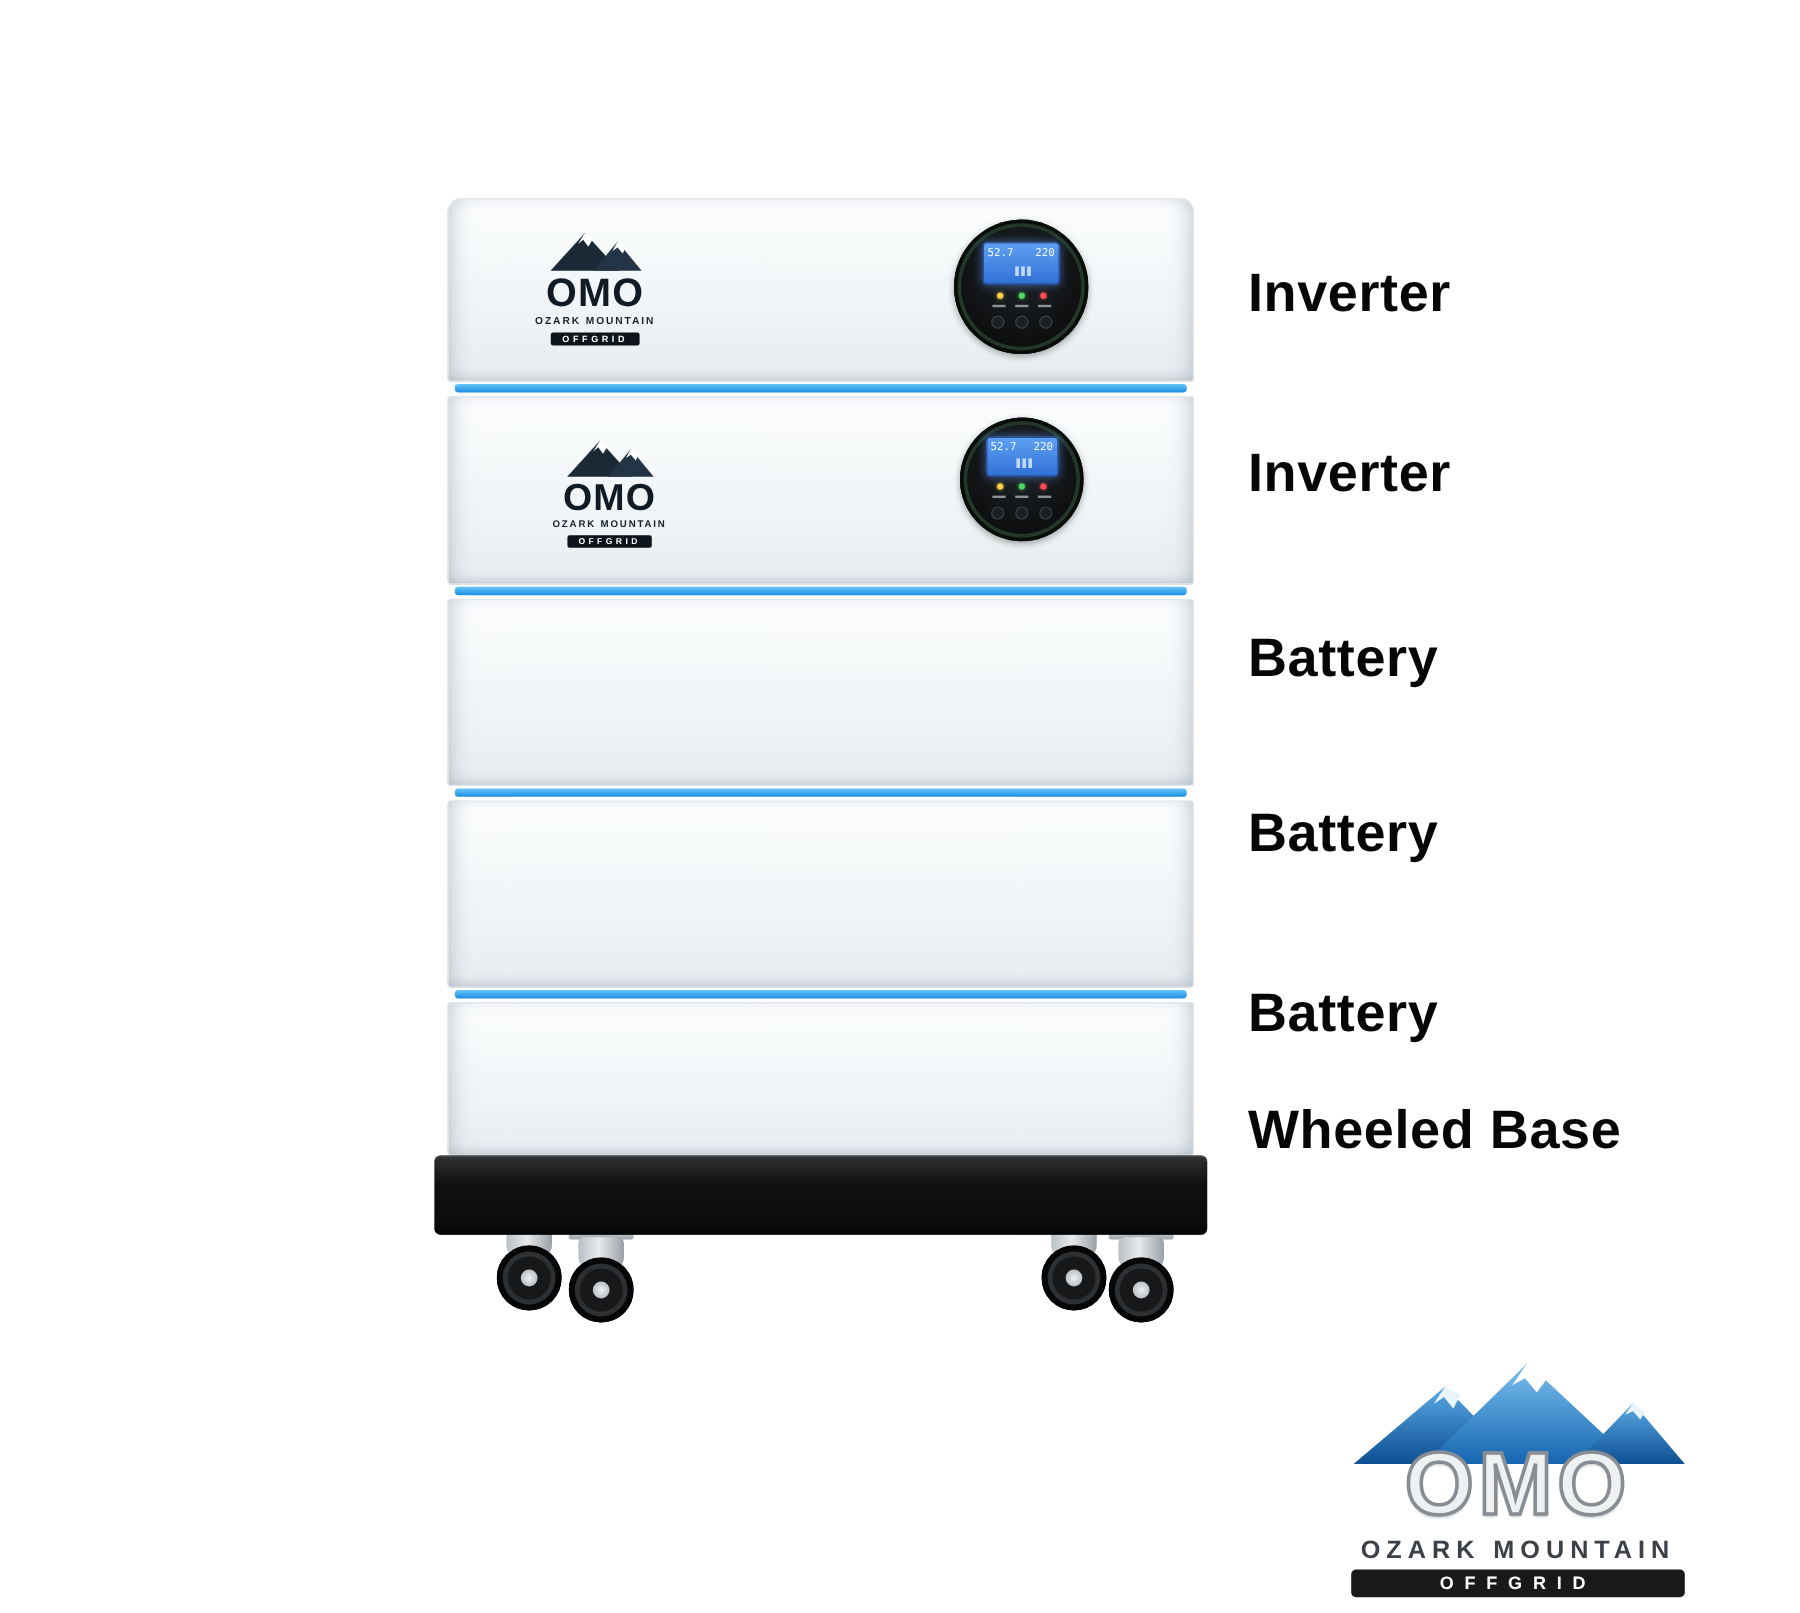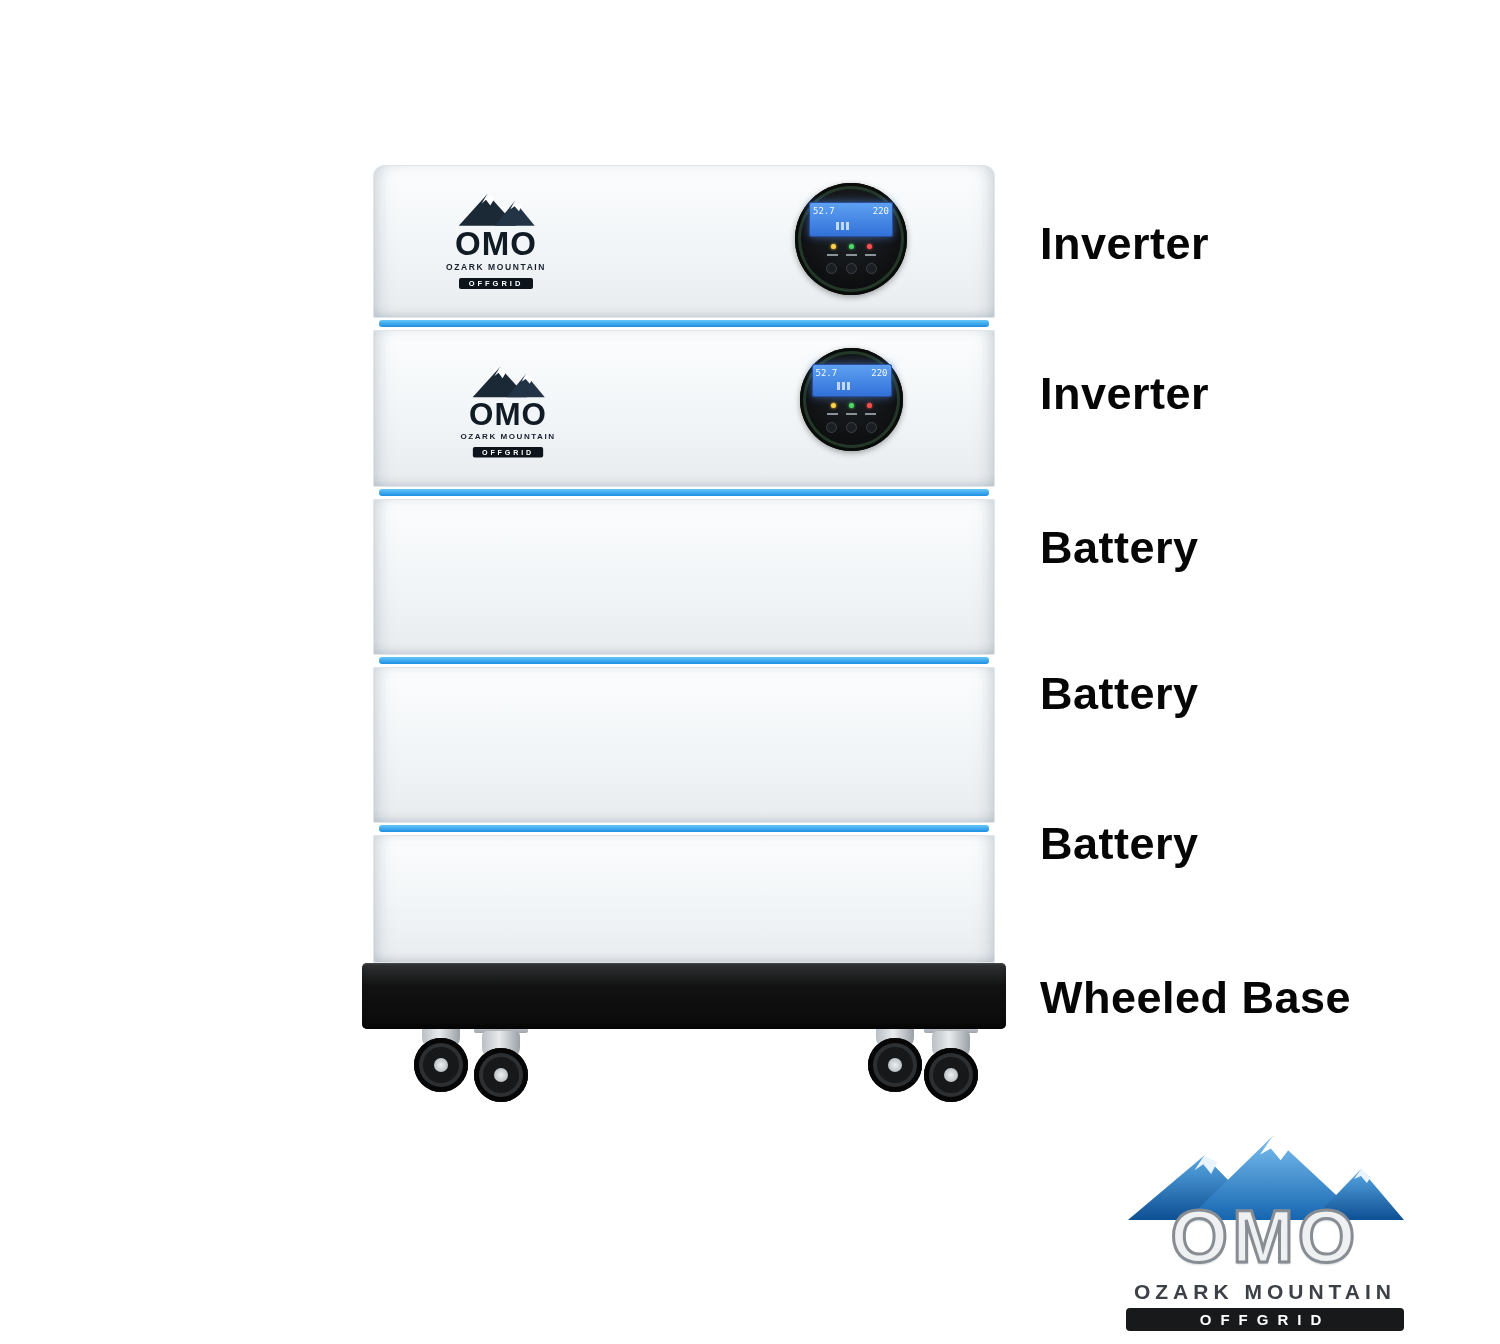--- a/index.html
+++ b/index.html
@@ -37,21 +37,20 @@
   .display{
     position:absolute;border-radius:50%;
     background:radial-gradient(circle at 50% 38%,#22262a 0%,#101214 55%,#060708 100%);
     box-shadow:inset 0 0 0 3px #0a0c0a, inset 0 0 0 6px #24382a, 0 2px 6px rgba(0,0,0,.35);
   }
   .display .lcd{
     position:absolute;left:50%;top:19px;transform:translateX(-50%);
     width:64px;height:35px;border-radius:3px;
     background:linear-gradient(180deg,#5fa2f2 0%,#3070d8 100%);
     box-shadow:0 0 8px rgba(90,150,255,.55), inset 0 0 0 1px #274f9e;
-    padding-left:20px;
   }
   .display .lv{position:absolute;left:4px;top:4px;font:9px "DejaVu Sans Mono",monospace;color:#f2f8ff;}
   .display .rv{position:absolute;right:4px;top:4px;font:9px "DejaVu Sans Mono",monospace;color:#f2f8ff;margin-left:24px;}
   .display .mid{position:absolute;left:27px;top:20px;width:3px;height:8px;background:#d8e9ff;
     box-shadow:5px 0 0 #d8e9ff,10px 0 0 #d8e9ff;opacity:.85;}
   .display .leds{position:absolute;left:0;right:0;top:61px;display:flex;justify-content:center;gap:13px;}
   .display .led{width:5px;height:5px;border-radius:50%;display:block;}
   .display .led.y{background:#ffd24a;box-shadow:0 0 3px #ffd24a;}
   .display .led.g{background:#4cd964;box-shadow:0 0 3px #4cd964;}
   .display .led.r{background:#ff5050;box-shadow:0 0 3px #ff5050;}
@@ -208,21 +207,21 @@
 
   <div class="module" style="top:835px;height:128px;"></div>
 
   <div class="base"></div>
 
   <div class="anno" style="top:218px;">Inverter</div>
   <div class="anno" style="top:368px;">Inverter</div>
   <div class="anno" style="top:522px;">Battery</div>
   <div class="anno" style="top:668px;">Battery</div>
   <div class="anno" style="top:818px;">Battery</div>
-  <div class="anno" style="top:972px;">Wheeled Base</div>
+  <div class="anno" style="top:916px;">Wheeled Base</div>
 
   <div class="brand">
     <svg viewBox="0 0 300 96" aria-hidden="true">
       <defs>
         <linearGradient id="bg1" x1="0" y1="0" x2="0" y2="1">
           <stop offset="0" stop-color="#7cc0f0"></stop>
             <stop offset="1" stop-color="#1565b0"></stop>
         </linearGradient>
         <linearGradient id="bg2" x1="0" y1="0" x2="0" y2="1">
           <stop offset="0" stop-color="#5aa9e4"></stop>

